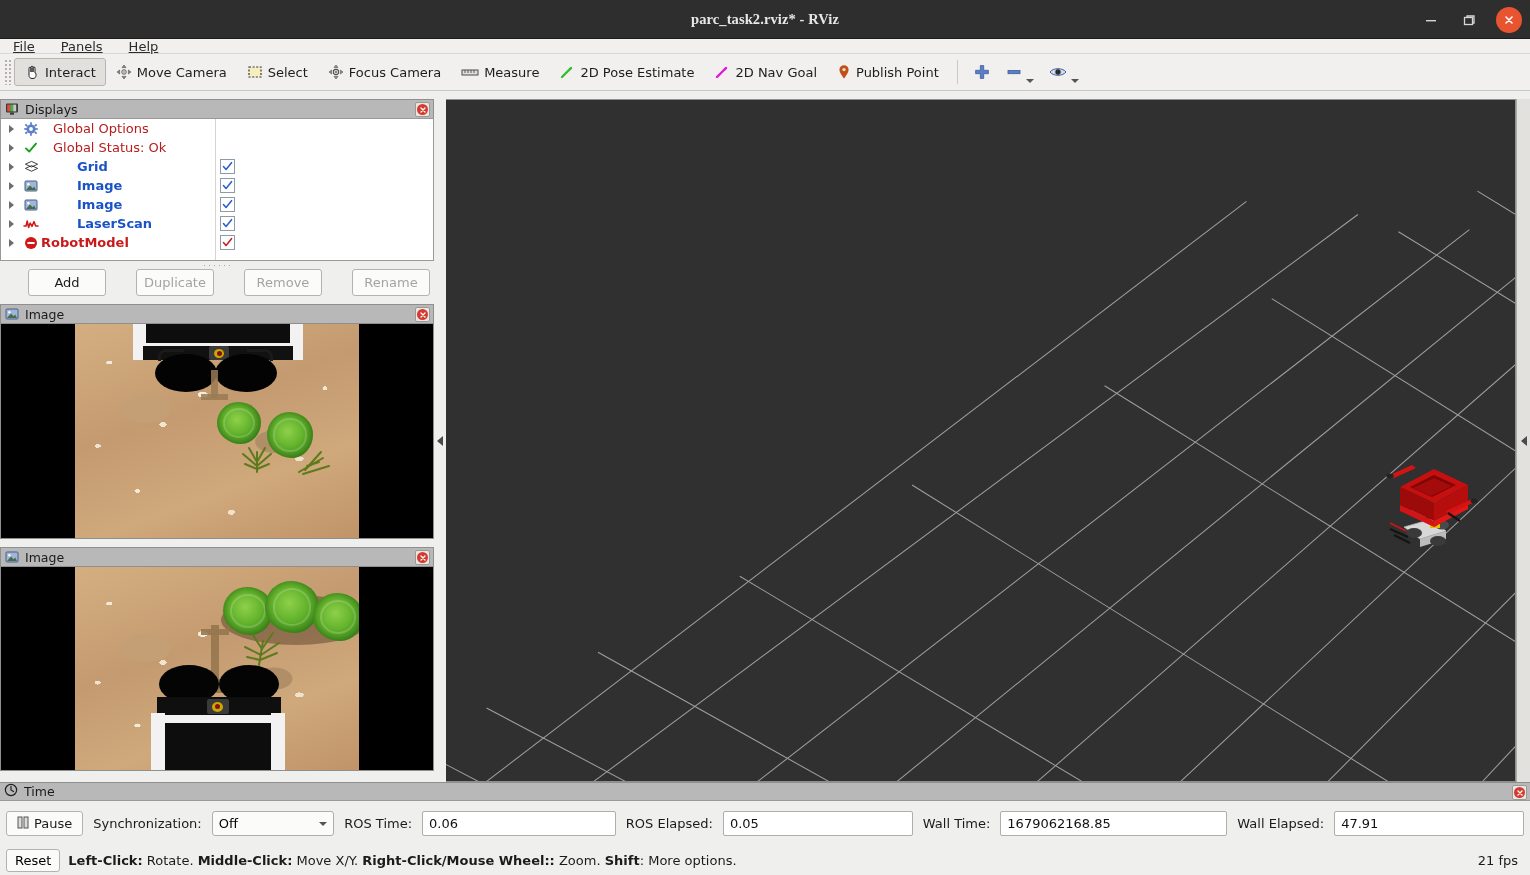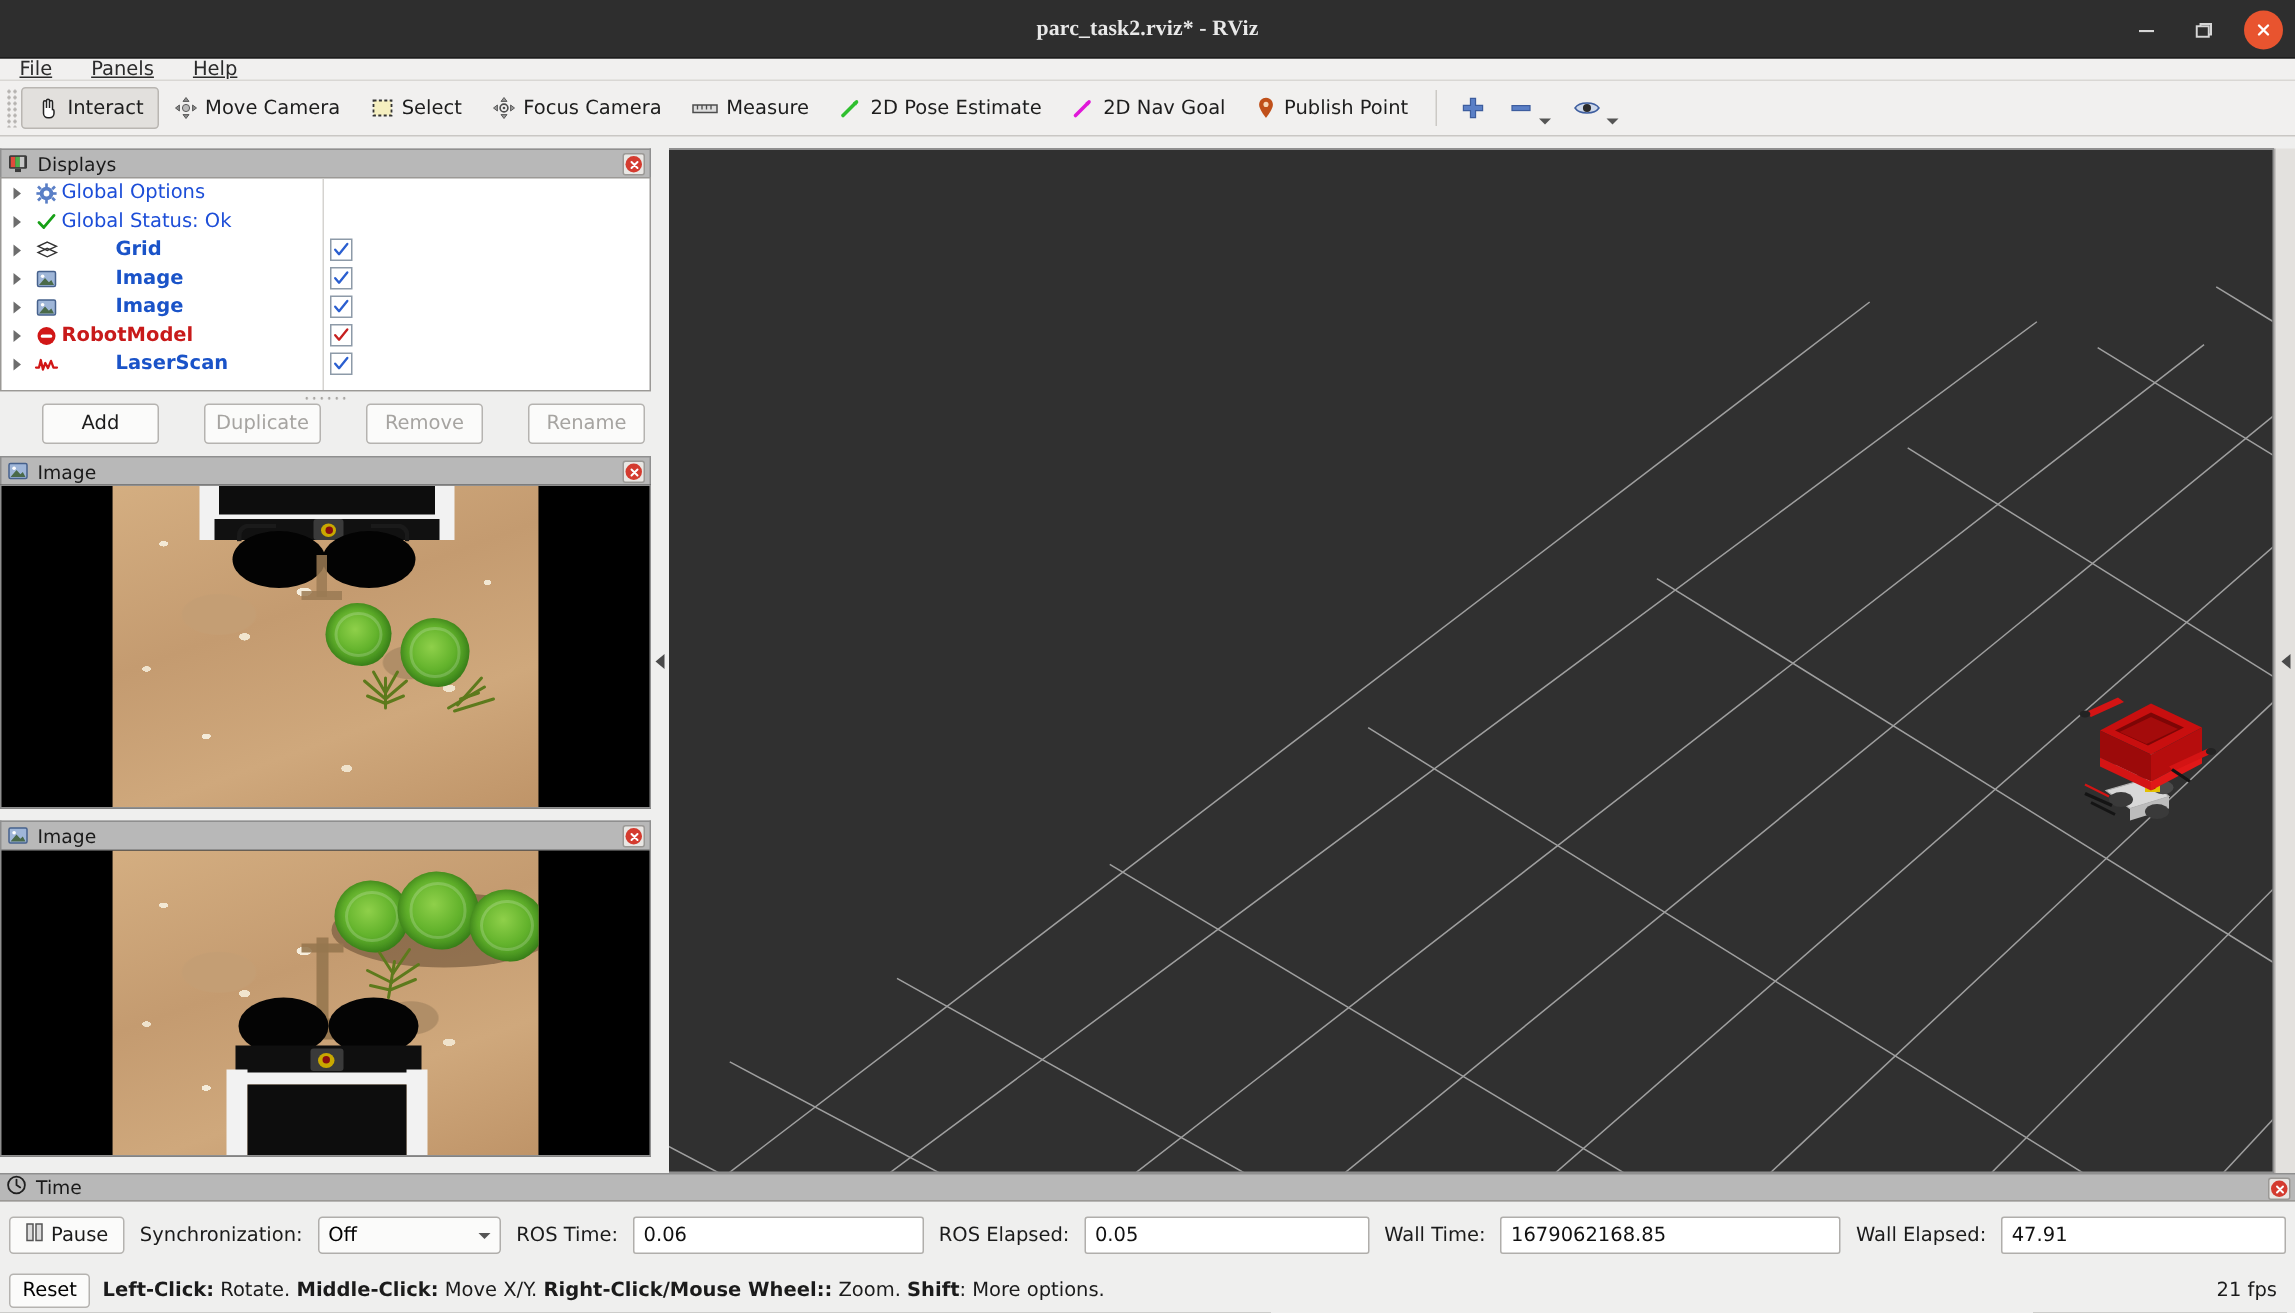--- a/index.html
+++ b/index.html
@@ -68,21 +68,21 @@
   .displays-body{ background:#fff; border:1px solid #9b9996; height:143px; position:relative; overflow:hidden;}
   .tree-split{ position:absolute; left:214px; top:0; bottom:0; width:1px; background:#d5d3d0;}
   .trow{ height:19px; display:flex; align-items:center; position:relative; }
   .tri{ width:20px; display:flex; align-items:center; justify-content:center; }
   .tri i{ width:0;height:0;border-top:4px solid transparent;border-bottom:4px solid transparent;
           border-left:5px solid #6d6d6d; display:block;}
   .ticon{ width:20px; display:flex; align-items:center; justify-content:center; }
   .tlabel{ font-size:13px; }
   .tlabel.blue{ color:#1a53c8; font-weight:bold;margin-left:36px;}
   .tlabel.red{ color:#c81a1a; font-weight:bold;}
-  .tlabel.plain{ color:#1d4ed8; }
+  .tlabel.plain{ color:#b91c1c;margin-left:12px; }
   .tcheck{ position:absolute; left:219px; top:2px; width:15px;height:15px;
            border:1px solid #8d9aa8; background:#fff; display:flex;align-items:center;justify-content:center;}
 
   .panel-resize{ height:8px; background:#efefee; display:flex;align-items:center;justify-content:center;}
   .panel-resize .dots{ width:30px;height:3px;
       background-image:radial-gradient(circle, #a9a7a4 .8px, transparent 1px);
       background-size:5px 3px; }
 
   
   .btnrow{ display:flex; gap:6px; padding:0 4px 0 4px; height:27px; align-items:stretch;}
@@ -428,46 +428,46 @@
                 <path d="M1.6 6 L4.4 9.2 L10.4 1.8" fill="none" stroke="#2b5fd0" stroke-width="1.7" stroke-linecap="round" stroke-linejoin="round"></path>
               </svg>
           </span>
         </div>
 
         <div class="trow">
           <span class="tri">
               <i></i>
             </span>
           <span class="ticon">
-            <svg width="14" height="14" viewBox="0 0 14 14">
-              <circle cx="7" cy="7" r="6" fill="#d11616"></circle>
-              <rect x="3.2" y="6" width="7.6" height="2.1" rx="1" fill="#fff"></rect>
+            <svg width="16" height="14" viewBox="0 0 16 14">
+              <path d="M1 9 L3 9 L4.2 4 L5.6 10.4 L7.2 6 L9 9.4 L11 4.6 L12.6 9 L15 9" fill="none" stroke="#d11616" stroke-width="1.5" stroke-linejoin="round" stroke-linecap="round"></path>
             </svg>
           </span>
-          <span class="tlabel red">RobotModel</span>
+          <span class="tlabel blue">LaserScan</span>
           <span class="tcheck">
             <svg width="11" height="11" viewBox="0 0 12 12">
-                <path d="M1.6 6 L4.4 9.2 L10.4 1.8" fill="none" stroke="#c62020" stroke-width="1.7" stroke-linecap="round" stroke-linejoin="round"></path>
+                <path d="M1.6 6 L4.4 9.2 L10.4 1.8" fill="none" stroke="#2b5fd0" stroke-width="1.7" stroke-linecap="round" stroke-linejoin="round"></path>
               </svg>
           </span>
         </div>
 
         <div class="trow">
           <span class="tri">
               <i></i>
             </span>
           <span class="ticon">
-            <svg width="16" height="14" viewBox="0 0 16 14">
-              <path d="M1 9 L3 9 L4.2 4 L5.6 10.4 L7.2 6 L9 9.4 L11 4.6 L12.6 9 L15 9" fill="none" stroke="#d11616" stroke-width="1.5" stroke-linejoin="round" stroke-linecap="round"></path>
+            <svg width="14" height="14" viewBox="0 0 14 14">
+              <circle cx="7" cy="7" r="6" fill="#d11616"></circle>
+              <rect x="3.2" y="6" width="7.6" height="2.1" rx="1" fill="#fff"></rect>
             </svg>
           </span>
-          <span class="tlabel blue">LaserScan</span>
+          <span class="tlabel red">RobotModel</span>
           <span class="tcheck">
             <svg width="11" height="11" viewBox="0 0 12 12">
-                <path d="M1.6 6 L4.4 9.2 L10.4 1.8" fill="none" stroke="#2b5fd0" stroke-width="1.7" stroke-linecap="round" stroke-linejoin="round"></path>
+                <path d="M1.6 6 L4.4 9.2 L10.4 1.8" fill="none" stroke="#c62020" stroke-width="1.7" stroke-linecap="round" stroke-linejoin="round"></path>
               </svg>
           </span>
         </div>
       </div>
 
       <div class="panel-resize">
           <div class="dots"></div>
         </div>
 
       <div class="btnrow">

